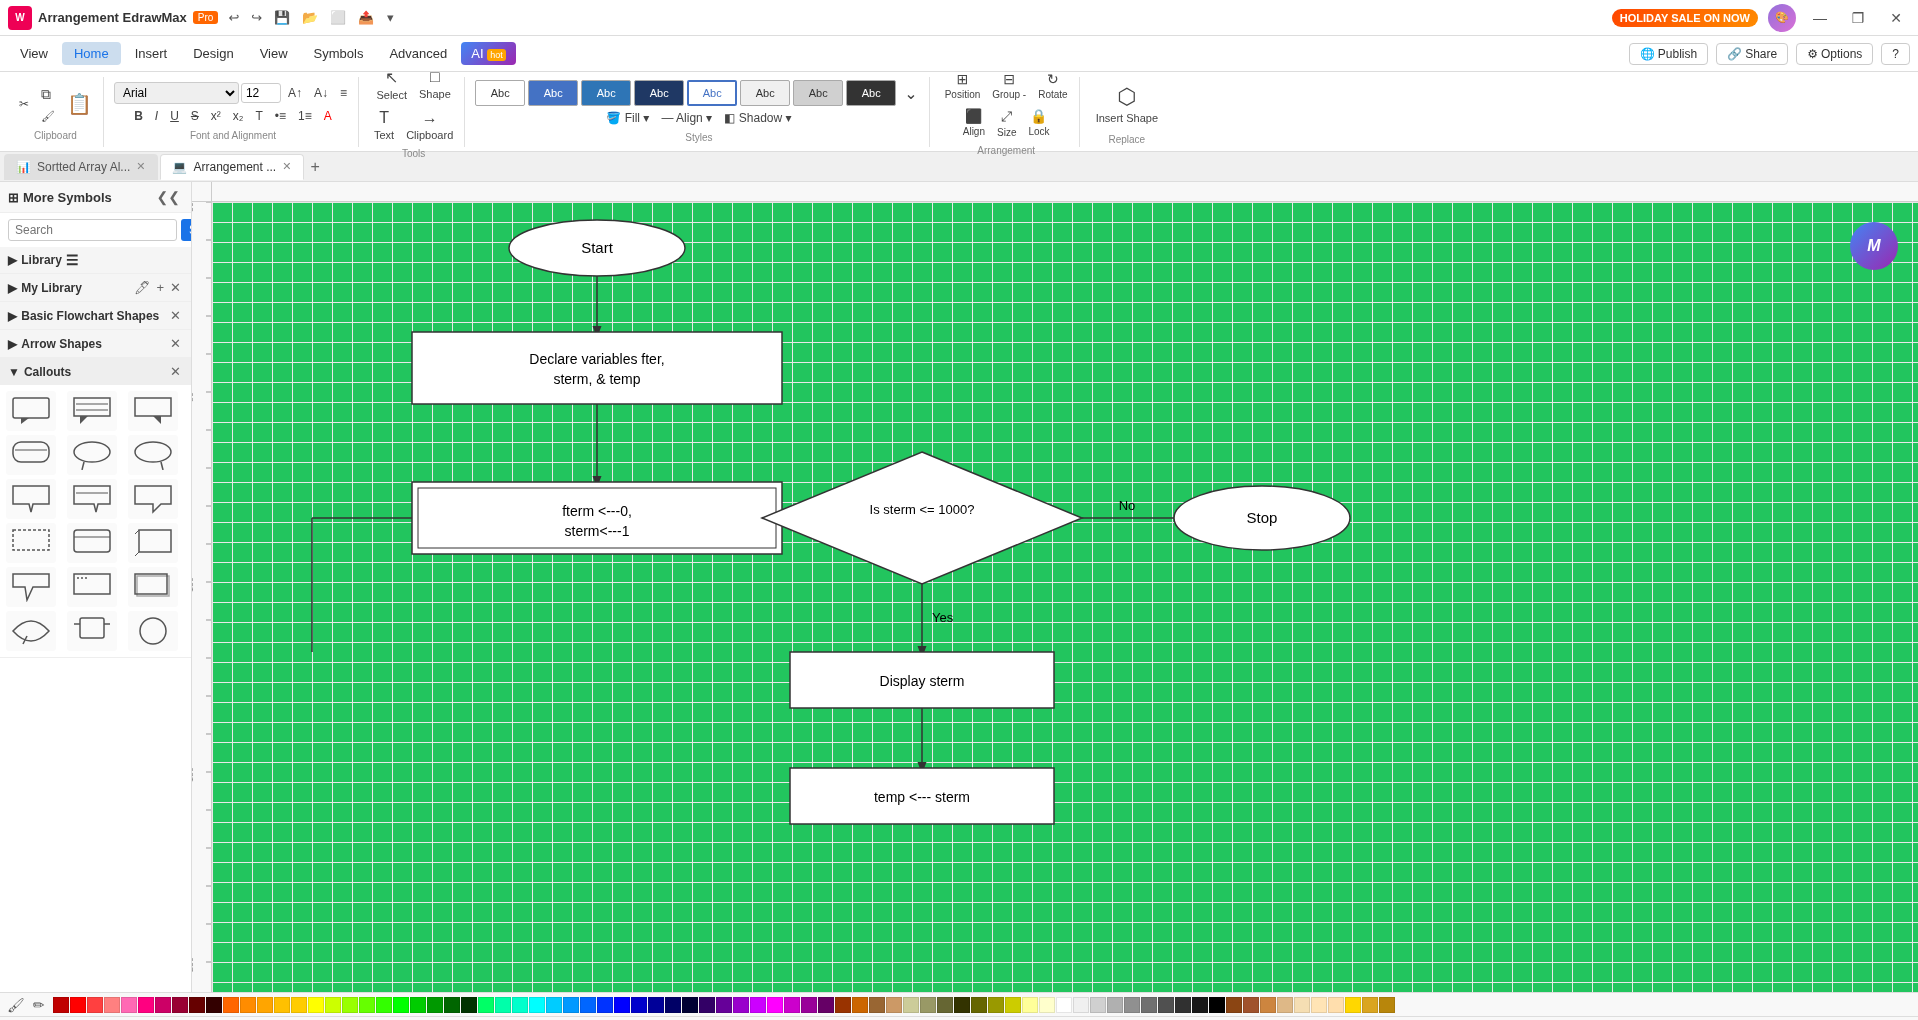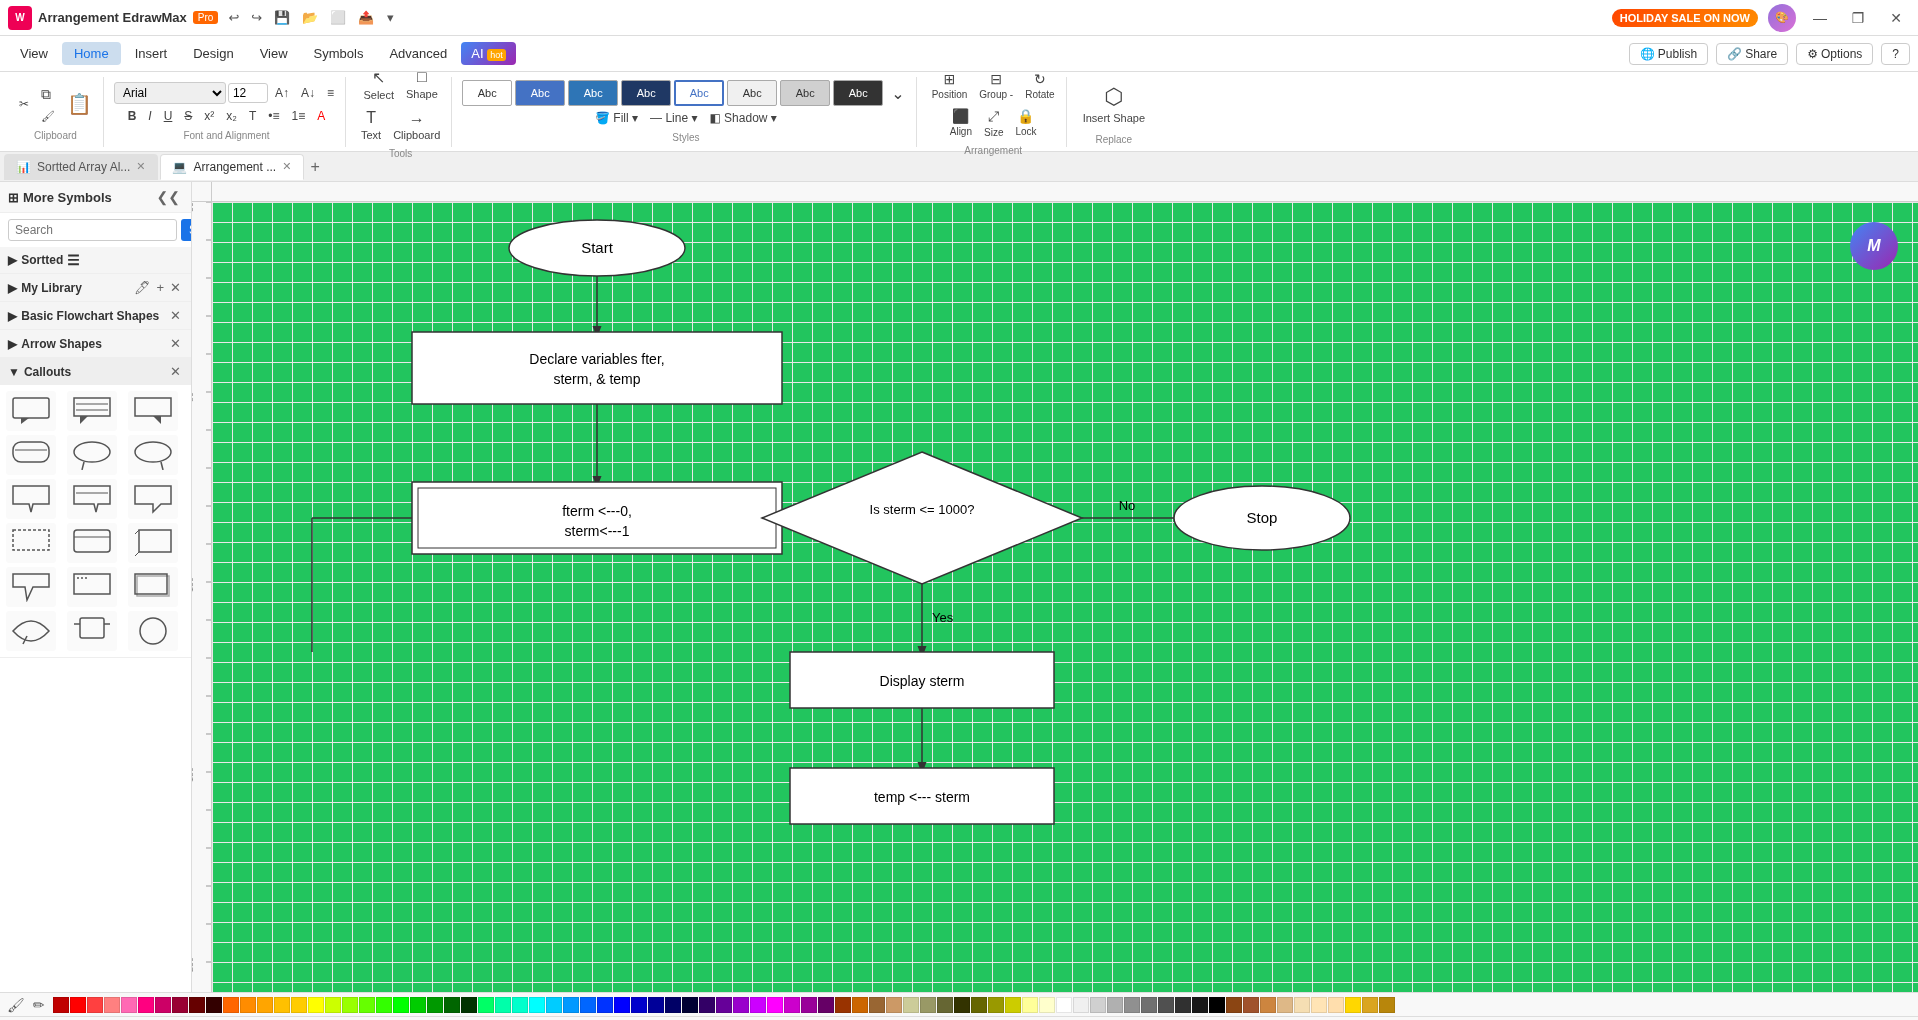--- a/index.html
+++ b/index.html
@@ -74,21 +74,21 @@
       border: none;
       cursor: pointer;
       padding: 3px 5px;
       border-radius: 3px;
       font-size: 12px;
       color: #444;
       display: flex;
       align-items: center;
       gap: 2px;
     }
-    .font-select { border: 1px solid #ccc; border-radius: 3px; padding: 2px 4px; font-size: 12px; width: 112px; }
+    .font-select { border: 1px solid #ccc; border-radius: 3px; padding: 2px 4px; font-size: 12px; width: 125px; }
     .font-size-input { border: 1px solid #ccc; border-radius: 3px; padding: 2px 4px; font-size: 12px; width: 40px; }
     .bold { font-weight: bold; }
     .italic { font-style: italic; }
     .underline { text-decoration: underline; }
 
     
     .style-shapes { display: flex; gap: 3px; align-items: center; }
     .style-box {
       width: 50px; height: 26px; border: 1px solid #aaa;
       display: flex; align-items: center; justify-content: center;
@@ -365,21 +365,21 @@
         <div class="style-box" style="background:#1f3864;color:white;">Abc</div>
         <div class="style-box" style="border:2px solid #4472c4;color:#4472c4;">Abc</div>
         <div class="style-box" style="background:#f0f0f0;color:#333;">Abc</div>
         <div class="style-box" style="background:#d0d0d0;color:#333;">Abc</div>
         <div class="style-box" style="background:#333;color:white;">Abc</div>
         <button class="tb-btn" style="font-size:16px;">⌄</button>
       </div>
     </div>
     <div class="toolbar-row">
       <button class="tb-btn">🪣 Fill ▾</button>
-      <button class="tb-btn">― Line ▾</button>
+      <button class="tb-btn">― Align ▾</button>
       <button class="tb-btn">◧ Shadow ▾</button>
     </div>
     <span class="toolbar-group-label">Styles</span>
   </div>
 
   <div class="toolbar-group">
     <div class="toolbar-row">
       <button class="tb-btn" style="flex-direction:column;font-size:10px;">
         <span style="font-size:14px;">⊞</span>Position
       </button>
@@ -442,21 +442,21 @@
 
     <div class="search-area">
       <input type="text" placeholder="Search" style="">
       <button>Search</button>
     </div>
 
     <div class="library-section">
       <div class="library-header">
         <div class="lh-left">
           <span>▶</span>
-          <span>Sortted</span>
+          <span>Library</span>
           <span style="font-size:14px;">☰</span>
         </div>
       </div>
     </div>
 
     <div class="library-section">
       <div class="library-header">
         <div class="lh-left">
           <span>▶</span>
           <span>My Library</span>

